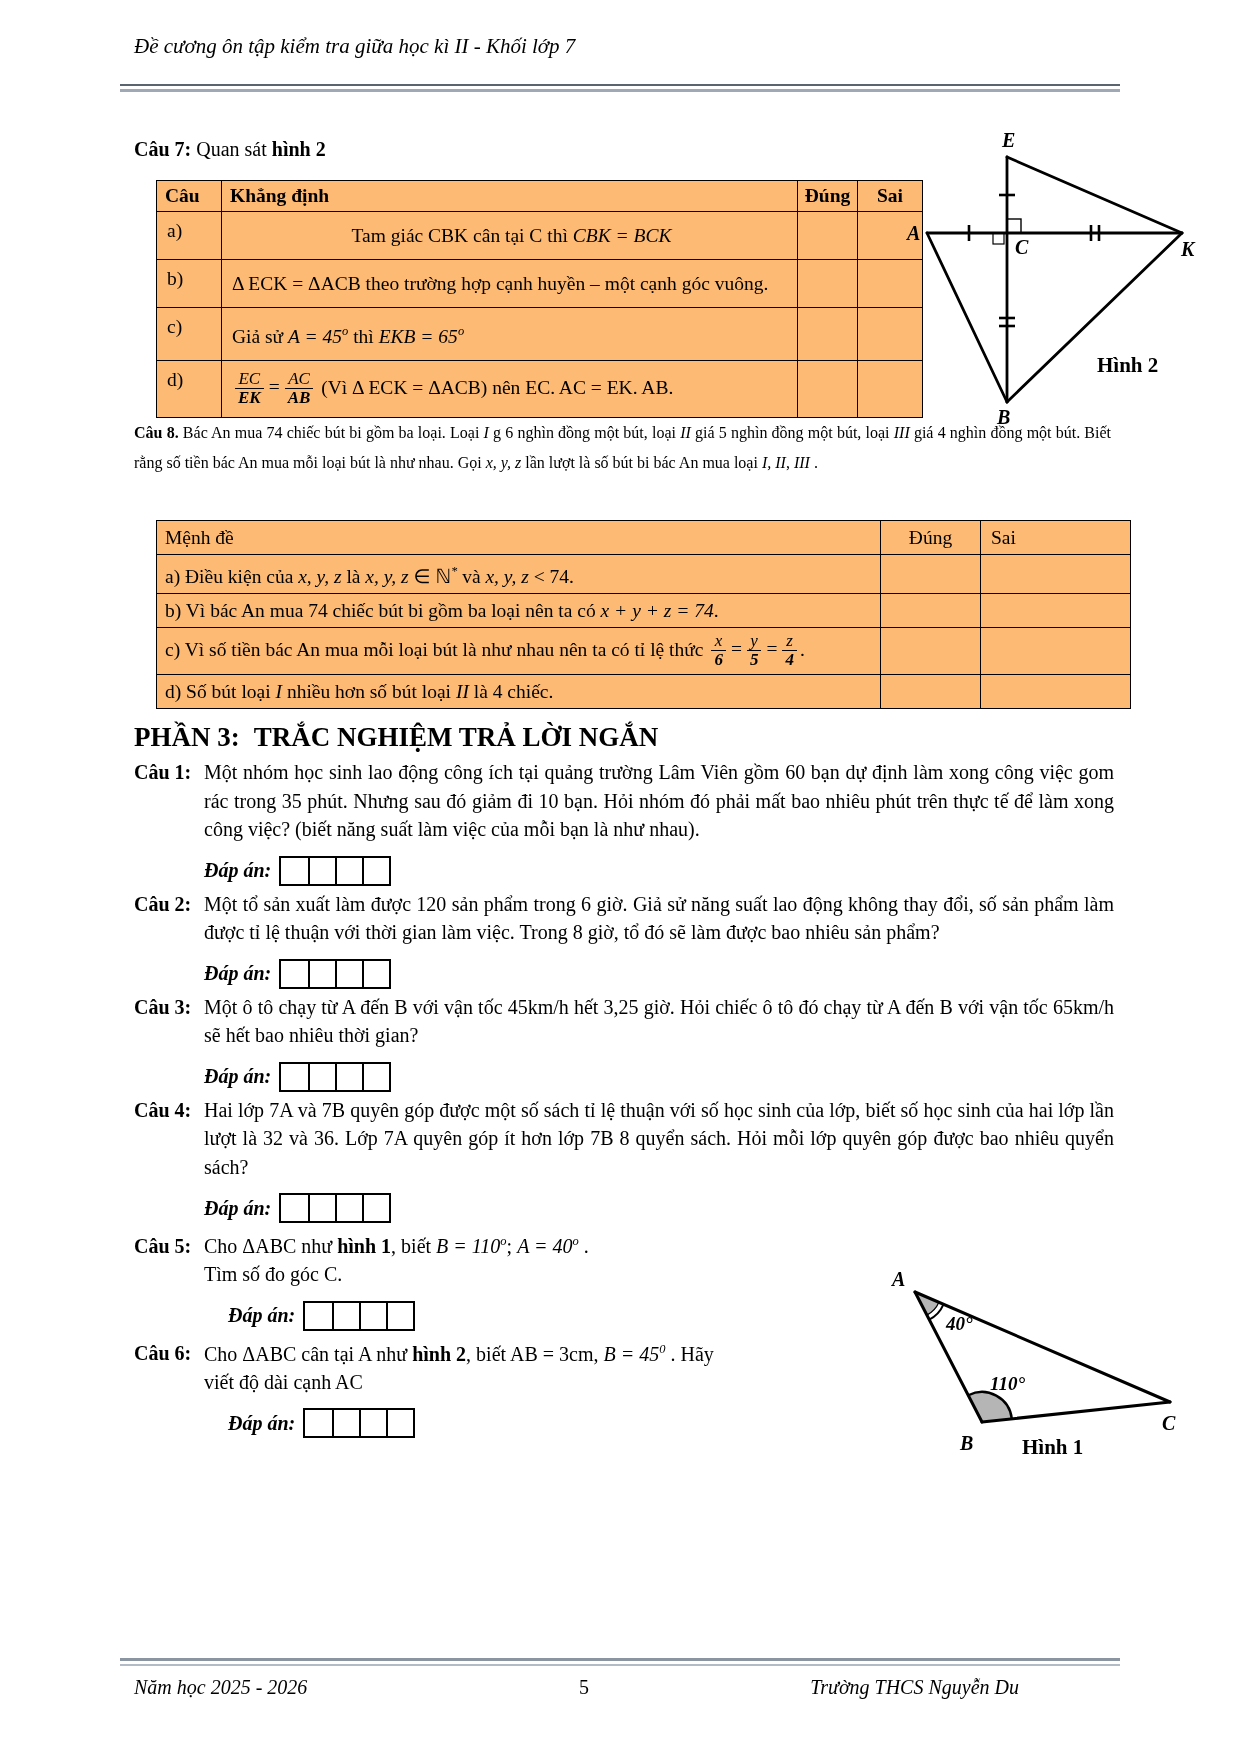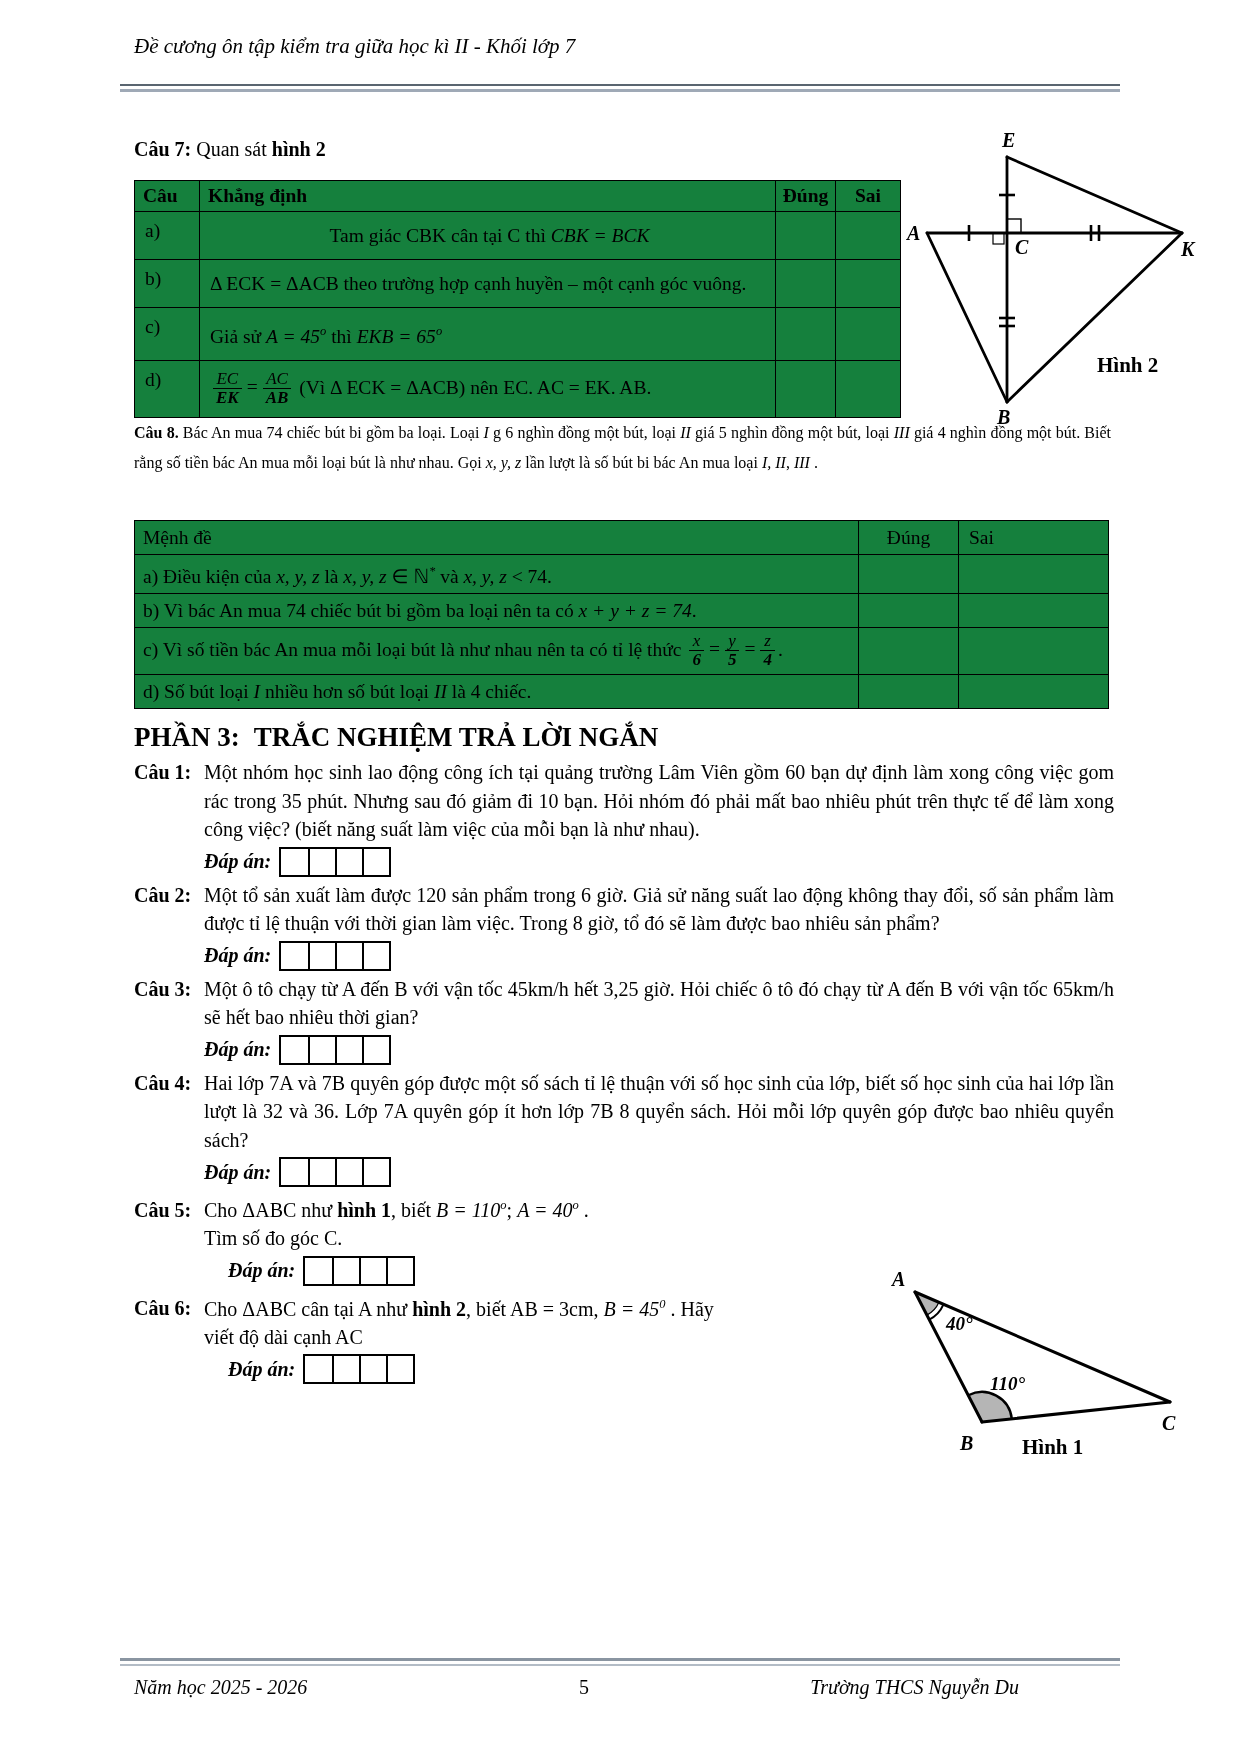--- a/index.html
+++ b/index.html
@@ -15,21 +15,21 @@
   .ftr-rule{top:1658px;border-top:3px solid #8a95a1;border-bottom:2px solid #b3bcc6;}
   .ftr{left:134px;top:1676px;width:980px;display:flex;font-size:20px;font-style:italic;}
   .ftr .fl{width:390px;}
   .ftr .fc{width:120px;text-align:center;font-style:normal;}
   .ftr .fr{flex:1;text-align:right;padding-right:95px;}
 
   
   .cau7-line{left:134px;top:94px;font-size:20px;margin-top:44px;}
 
   
-  table{border-collapse:collapse;background:#15803d;}
+  table{border-collapse:collapse;background:#fdba74;margin-left:22px;}
   td,th{border:1px solid #000;font-size:19.5px;padding:4px 8px;vertical-align:top;text-align:left;font-weight:normal;}
   .t1wrap{left:134px;top:180px;}
   .t1 th{font-weight:bold;padding:4px 8px;}
   .t1 th.c-ds{text-align:center;padding:4px 2px;}
   .t1 td.rid{padding:8px 6px 8px 10px;}
   .t1 td.st{padding:9px 6px 9px 10px;line-height:29px;}
   .t1 td.ctr{text-align:center;}
   .t2wrap{left:134px;top:520px;}
   .t2 td{line-height:25px;padding:4px 8px;}
   .t2 td.h-dung{text-align:center;}
@@ -46,21 +46,21 @@
 
   
   .cau8{left:134px;top:418px;width:977px;font-size:16px;line-height:30px;text-align:justify;}
 
   
   .p3head{left:134px;top:722px;font-size:27px;font-weight:bold;}
   .p3head .first{margin-right:14px;}
   .p3{left:134px;top:758px;width:980px;font-size:20px;line-height:28.5px;}
   .q{padding-left:70px;text-align:justify;}
   .qlabel{display:inline-block;width:70px;margin-left:-70px;font-weight:bold;}
-  .dap{display:flex;align-items:center;gap:8px;height:34px;margin:1px 0 2px 0;text-align:left;}
+  .dap{display:flex;align-items:center;gap:8px;height:34px;margin:10px 0 2px 0;text-align:left;}
   .dap.ind{margin-left:24px;}
   .dap-label{font-weight:bold;font-style:italic;}
   .abox{display:inline-flex;border:2px solid #000;height:30px;background:#fff;}
   .abox .cell{width:27px;height:100%;}
   .abox .cell+.cell{border-left:2px solid #000;}
 
   
   .fig2{left:885px;top:100px;}
   .fig1{left:770px;top:1262px;}
   svg text{font-family:"Liberation Serif",serif;}

